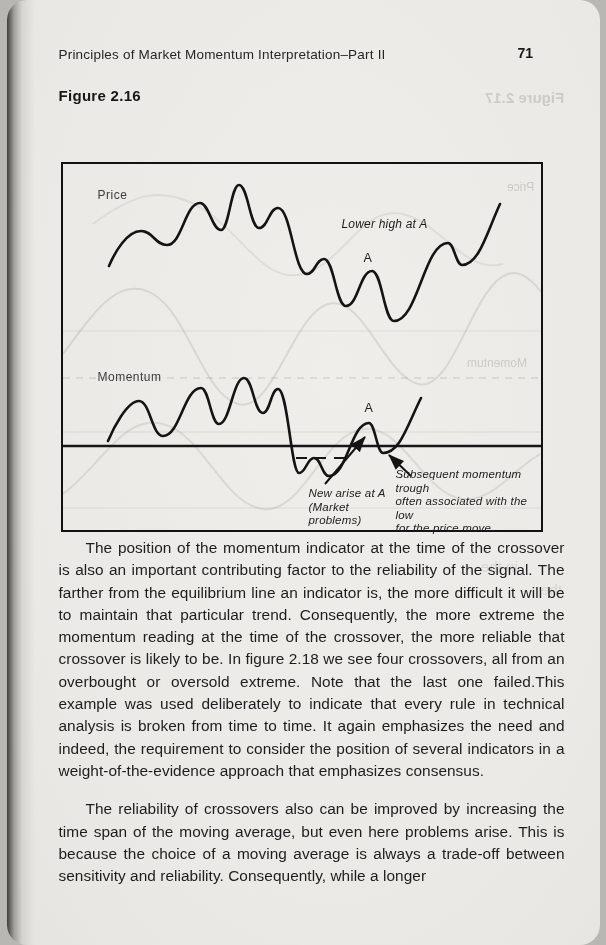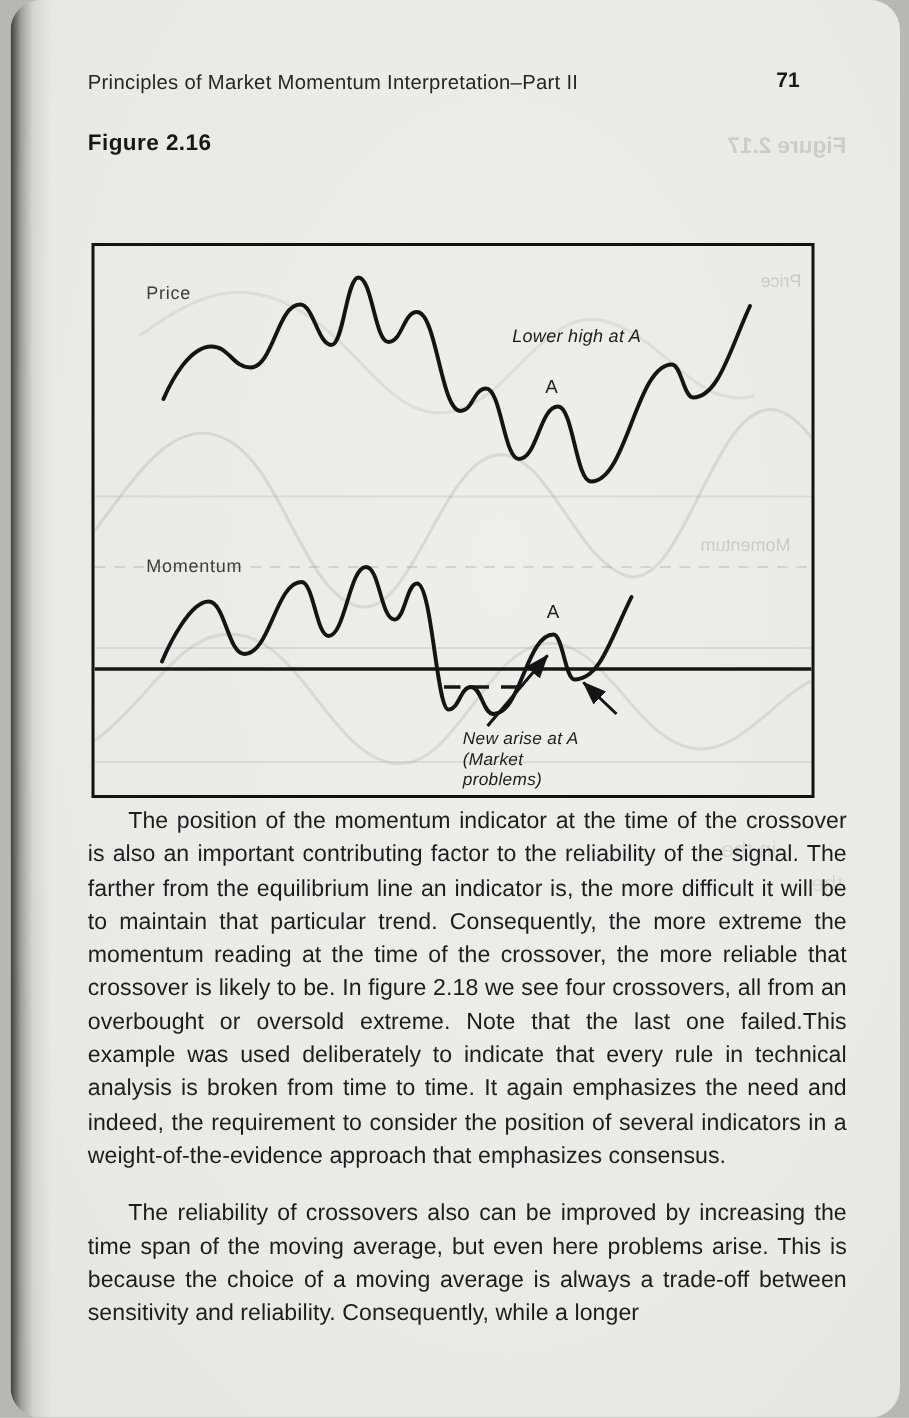--- a/index.html
+++ b/index.html
@@ -93,20 +93,25 @@
     <div class="fig-anno anno-lowerhigh">Lower high at A</div>
     <div class="marker-a a-price">A</div>
     <div class="marker-a a-mom">A</div>
 
     <div class="fig-anno anno-newhigh">
       <span style="display:block">New arise at A</span>
       <span style="display:block">(Market</span>
       <span style="display:block">problems)</span>
     </div>
 
+    <div class="fig-anno anno-trough">
+      <span style="display:block">Subsequent momentum trough</span>
+      <span style="display:block">often associated with the low</span>
+      <span style="display:block">for the price move.</span>
+    </div>
 
     <div class="ghost ghost-price">Price</div>
     <div class="ghost ghost-mom">Momentum</div>
   </div>
 
   <div class="body-text">
     <p class="indent">The position of the momentum indicator at the time of the crossover is also an important contributing factor to the reliability of the signal. The farther from the equilibrium line an indicator is, the more difficult it will be to maintain that particular trend. Consequently, the more extreme the momentum reading at the time of the crossover, the more reliable that crossover is likely to be. In figure 2.18 we see four crossovers, all from an overbought or oversold extreme. Note that the last one failed.This example was used deliberately to indicate that every rule in technical analysis is broken from time to time. It again emphasizes the need and indeed, the requirement to consider the position of several indicators in a weight-of-the-evidence approach that emphasizes consensus.</p>
     <p class="indent">The reliability of crossovers also can be improved by increasing the time span of the moving average, but even here problems arise. This is because the choice of a moving average is always a trade-off between sensitivity and reliability. Consequently, while a longer</p>
   </div>
 

